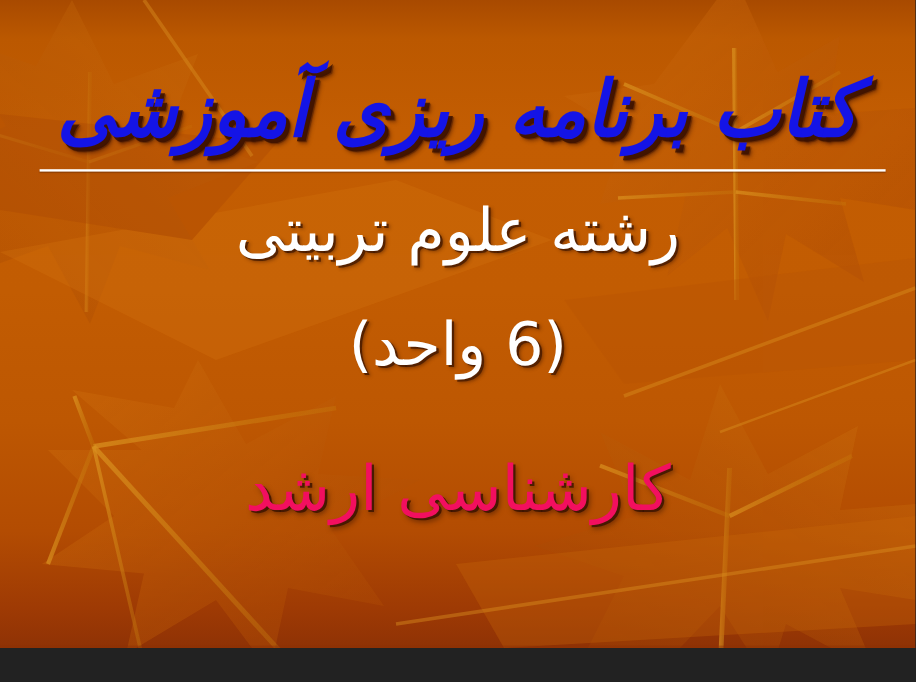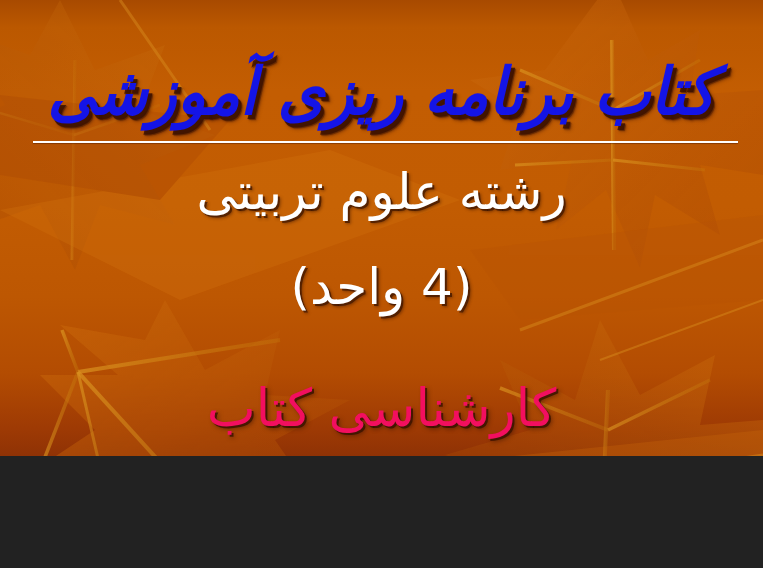--- a/index.html
+++ b/index.html
@@ -3,21 +3,21 @@
 <meta charset="utf-8">
 <style>
   html, body {
     margin: 0;
     padding: 0;
     background: #222;
   }
   .slide {
     position: relative;
     width: 763px;
-    height: 456px;
+    height: 540px;
     overflow: hidden;
     background: linear-gradient(to bottom,
         #a84a00 0%,
         #bb5800 6%,
         #c35d02 20%,
         #c25c02 45%,
         #bd5702 65%,
         #b34c02 82%,
         #9e3a04 94%,
         #8f3205 100%);
@@ -190,18 +190,18 @@
   </div>
 
   <div class="content">
 
     <h1 class="title-line slide-title">کتاب برنامه ریزی آموزشی</h1>
 
     <div class="divider"></div>
 
     <div class="title-line subtitle-1">رشته علوم تربیتی</div>
 
-    <div class="title-line subtitle-2">(4 واحد)</div>
-
-    <div class="title-line subtitle-3">کارشناسی کتاب</div>
+    <div class="title-line subtitle-2">(6 واحد)</div>
+
+    <div class="title-line subtitle-3">کارشناسی ارشد</div>
 
   </div>
 </div>
 
 </body></html>

